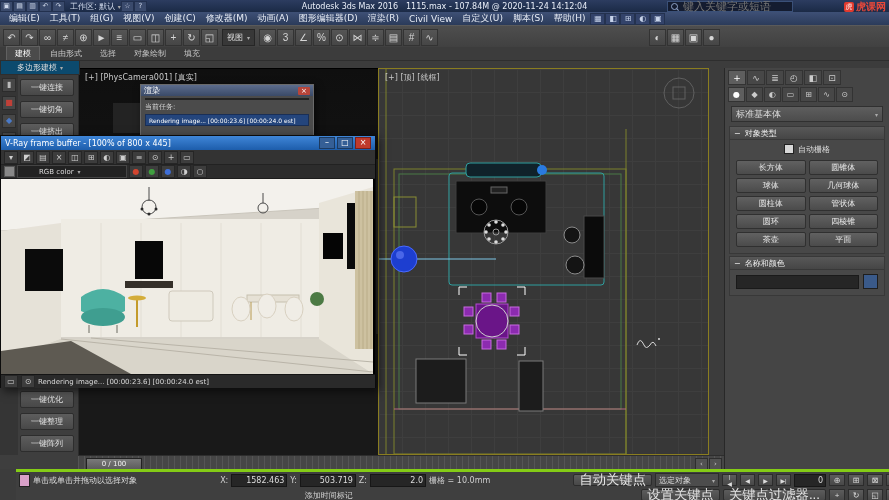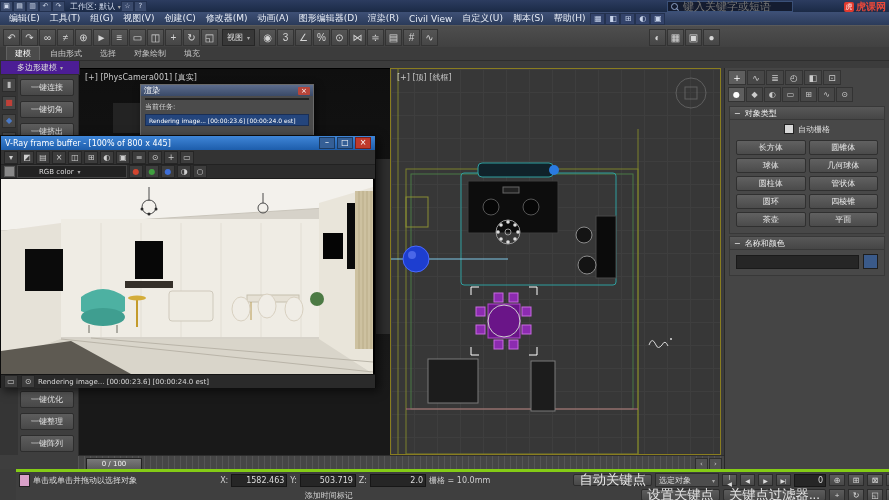--- a/index.html
+++ b/index.html
@@ -43,21 +43,21 @@
     border:1px solid #333;color:#d6d6d6;font-size:10px;display:flex;align-items:center;justify-content:center;}
   .tdrop{height:15px;flex:none;background:#383838;border:1px solid #262626;color:#ddd;
     display:flex;align-items:center;gap:4px;padding:0 4px;font-size:8px;margin:0 3px;}
   .tb-render{display:flex;gap:1px;margin-left:auto;margin-right:172px;}
   .caret{font-size:6px;color:#aaa;}
   
   .ribbontabs{position:absolute;left:0;top:47px;width:889px;height:13px;background:#3c3c3c;
     border-bottom:1px solid #2e2e2e;display:flex;align-items:flex-end;padding-left:6px;gap:2px;z-index:8;}
   .rtab{padding:1px 8px;font-size:8px;color:#c6c6c6;}
   .rtab.active{background:#4b4b4b;border:1px solid #616161;border-bottom:0;color:#fff;}
-  .ribbonpanel{position:absolute;left:0;top:60px;width:78px;height:13px;background:#4c1d95;
+  .ribbonpanel{position:absolute;left:0;top:60px;width:78px;height:13px;background:#0c4a6e;
     border:1px solid #2e2e2e;display:flex;align-items:center;justify-content:center;gap:3px;font-size:8px;z-index:8;}
   
   .leftstrip{position:absolute;left:0;top:73px;width:18px;height:382px;background:#353535;
     border-right:1px solid #2a2a2a;display:flex;flex-direction:column;align-items:center;
     padding-top:5px;gap:4px;z-index:2;}
   .ls-ic{width:12px;height:12px;background:#474747;border:1px solid #2c2c2c;color:#bbb;
     font-size:8px;line-height:11px;text-align:center;}
   .quickpanel{position:absolute;left:18px;top:73px;width:60px;height:382px;background:#3e3e3e;
     border-right:1px solid #2c2c2c;z-index:2;}
   .qp-top{position:absolute;left:2px;top:6px;display:flex;flex-direction:column;gap:5px;}
@@ -65,21 +65,21 @@
   .qbtn{width:54px;height:17px;background:linear-gradient(#5d5d5d,#484848);border:1px solid #2d2d2d;
     border-radius:2px;color:#e0e0e0;font-size:8px;display:flex;align-items:center;justify-content:center;}
   
   .vp-cam{position:absolute;left:78px;top:68px;width:315px;height:387px;
     background:linear-gradient(#0f0f0f,#1d1d1d);border:1px solid #000;z-index:1;}
   .vp-label{position:absolute;left:6px;top:3px;font-size:8px;color:#c9c9c9;white-space:nowrap;}
   .cam-band{position:absolute;right:4px;top:90px;width:18px;height:175px;background:#2e2e2e;
     border-left:1px solid #4a4a4a;}
   .cam-shape{position:absolute;left:34px;top:34px;width:44px;height:30px;background:#232323;}
   .cam-floor{position:absolute;left:0;right:0;bottom:0;height:66px;background:#191919;}
-  .vp-top{position:absolute;left:390px;top:68px;width:331px;height:387px;background-color:#373737;
+  .vp-top{position:absolute;left:378px;top:68px;width:331px;height:387px;background-color:#373737;
     background-image:linear-gradient(#3e3e3e 1px,transparent 1px),
       linear-gradient(90deg,#3e3e3e 1px,transparent 1px);
     background-size:23px 23px;border:1px solid #8a7d20;box-sizing:border-box;z-index:1;}
   .plan-svg{position:absolute;left:0;top:0;}
   
   .rdialog{position:absolute;left:140px;top:84px;width:172px;height:55px;background:#4b4b4b;
     border:1px solid #6a6a6a;box-shadow:2px 2px 7px rgba(0,0,0,.55);z-index:5;font-size:7px;}
   .dtitle{height:11px;background:linear-gradient(#5c6c8c,#3a4a68);display:flex;align-items:center;
     justify-content:space-between;padding:0 3px;font-size:8px;color:#fff;}
   .dclose{width:12px;height:8px;background:#b8453a;color:#fff;font-size:7px;line-height:8px;
@@ -176,20 +176,23 @@
 <body>
 
 <div id="root">
 
   <div class="titlebar">
     <span class="qat tb-group">
       
     <span class="tb-ic"><span>▣</span></span><span class="tb-ic"><span>▤</span></span><span class="tb-ic"><span>▥</span></span><span class="tb-ic"><span>↶</span></span><span class="tb-ic"><span>↷</span></span></span>
     <span class="workspace">
       <span>工作区: 默认</span> <span class="caret">▾</span>
+    </span>
+    <span class="win-title">
+      <b>Autodesk 3ds Max 2016</b><span>1115.max - 107.84M @ 2020-11-24 14:12:04</span>
     </span>
     <span class="search-box">
       <span class="lens"></span>
       <input placeholder="键入关键字或短语" style="">
     </span>
     <span class="tright tb-group">
       
     <span class="tb-ic"><span>☆</span></span><span class="tb-ic"><span>?</span></span></span>
   </div>
   <div class="brand">
@@ -587,20 +590,24 @@
         <span class="cp-cat">
           <span>⊞</span>
         </span>
         <span class="cp-cat">
           <span>∿</span>
         </span>
         <span class="cp-cat">
           <span>⊙</span>
         </span>
       </div>
+    <div class="cp-drop">
+      <span>标准基本体</span>
+        <span class="caret">▾</span>
+    </div>
     <div class="rollout">
       <div class="rollout-h">
         <span>−</span>
           <span>对象类型</span>
       </div>
       <div class="autogrid">
         <span class="cb"></span>
         <span>自动栅格</span>
       </div>
       <div class="obj-grid tb-group">

